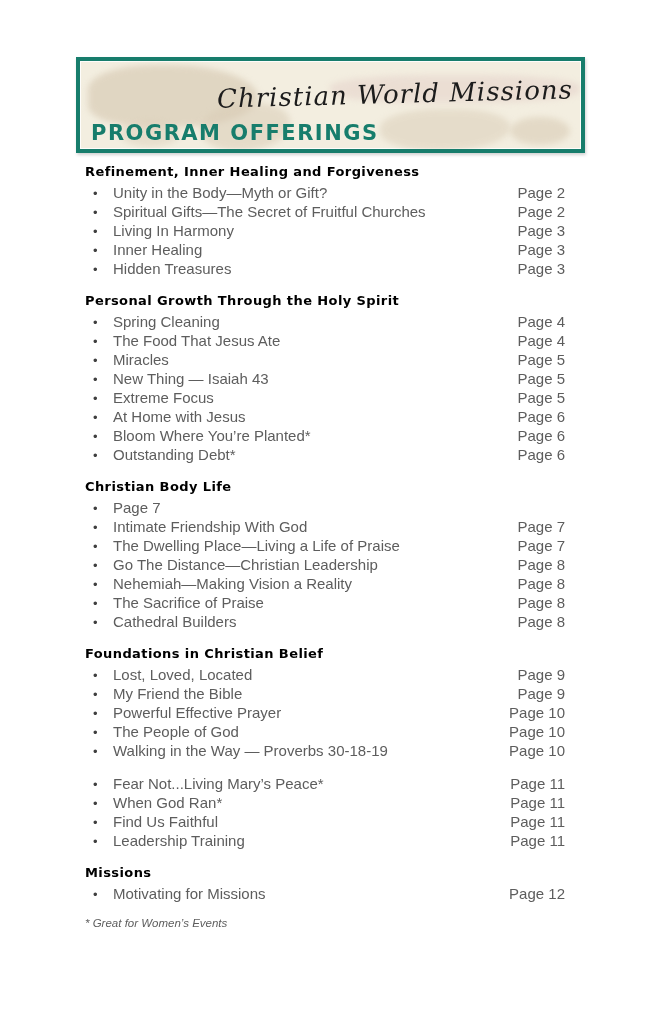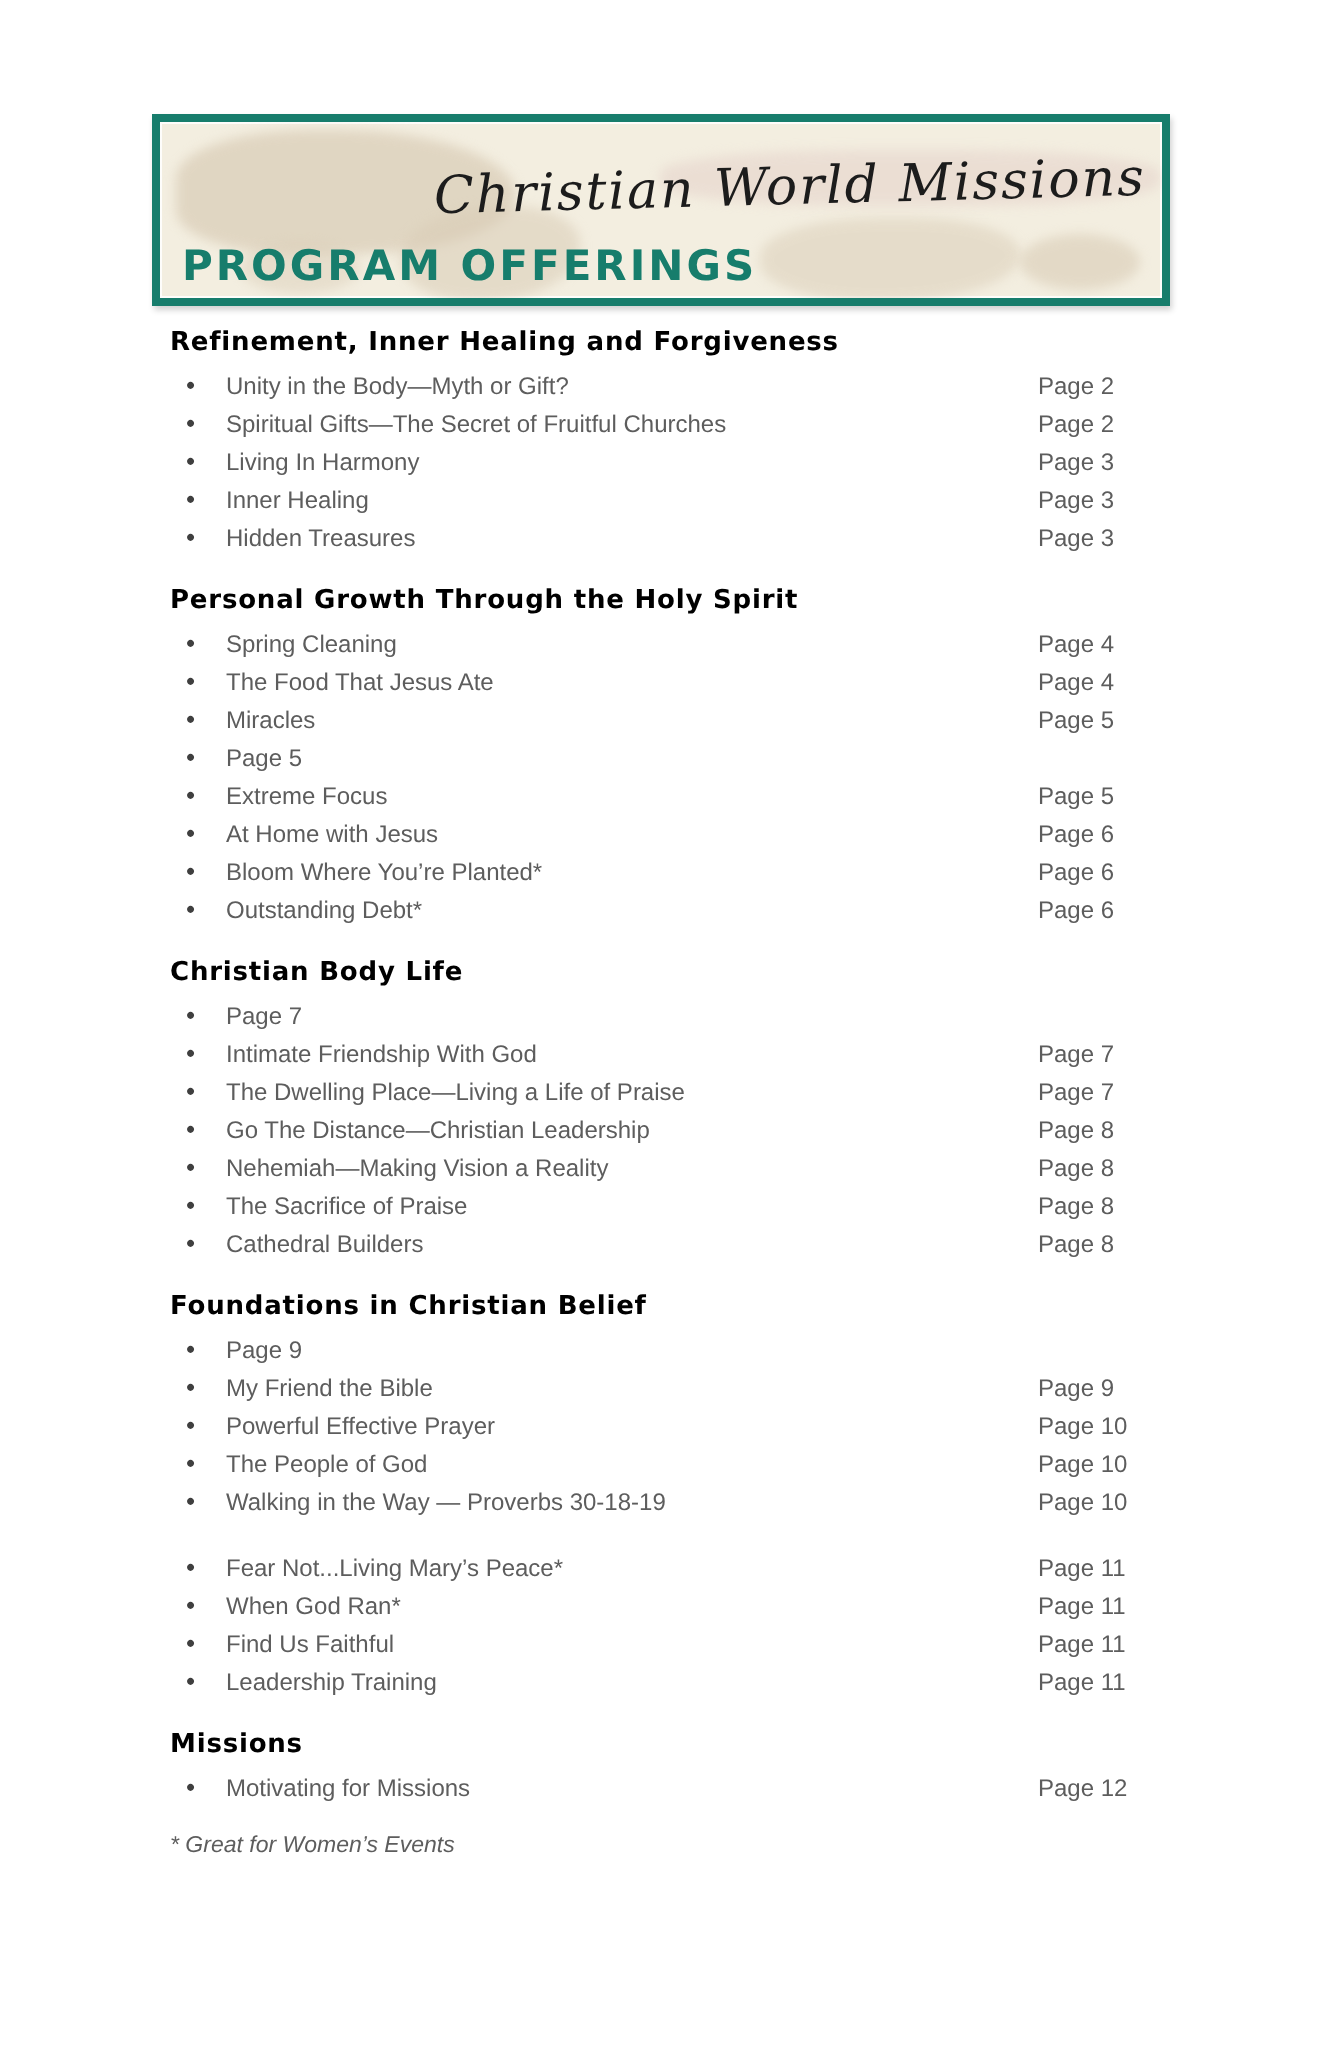--- a/index.html
+++ b/index.html
@@ -77,21 +77,21 @@
     color:var(--ink);
     line-height:17px;
     margin-bottom:3px;
     white-space:nowrap;
   }
   .section-list{list-style:none;}
   .toc-item{
     display:flex;
     align-items:baseline;
     height:19px;
-    font-size:12px;
+    font-size:15px;
     color:var(--body-grey);
     line-height:19px;
   }
   .bullet{
     width:28px;
     padding-left:8px;
     flex:0 0 28px;
     color:#3f3f3f;
     font-size:13px;
   }
@@ -182,20 +182,21 @@
   </li>
 
   <li class="toc-item">
     <span class="bullet"></span>
     <span class="item-title">Miracles</span>
     <span class="item-page">Page 5</span>
   </li>
 
   <li class="toc-item">
     <span class="bullet"></span>
+    <span class="item-title">New Thing — Isaiah 43</span>
     <span class="item-page">Page 5</span>
   </li>
 
   <li class="toc-item">
     <span class="bullet"></span>
     <span class="item-title">Extreme Focus</span>
     <span class="item-page">Page 5</span>
   </li>
 
   <li class="toc-item">
@@ -262,20 +263,21 @@
     <span class="item-page">Page 8</span>
   </li>
 </ul>
   </section>
 
   <section class="toc-section">
     <h2 class="section-heading">Foundations in Christian Belief</h2>
     <ul class="section-list">
   <li class="toc-item">
     <span class="bullet"></span>
+    <span class="item-title">Lost, Loved, Located</span>
     <span class="item-page">Page 9</span>
   </li>
 
   <li class="toc-item">
     <span class="bullet"></span>
     <span class="item-title">My Friend the Bible</span>
     <span class="item-page">Page 9</span>
   </li>
 
   <li class="toc-item">

